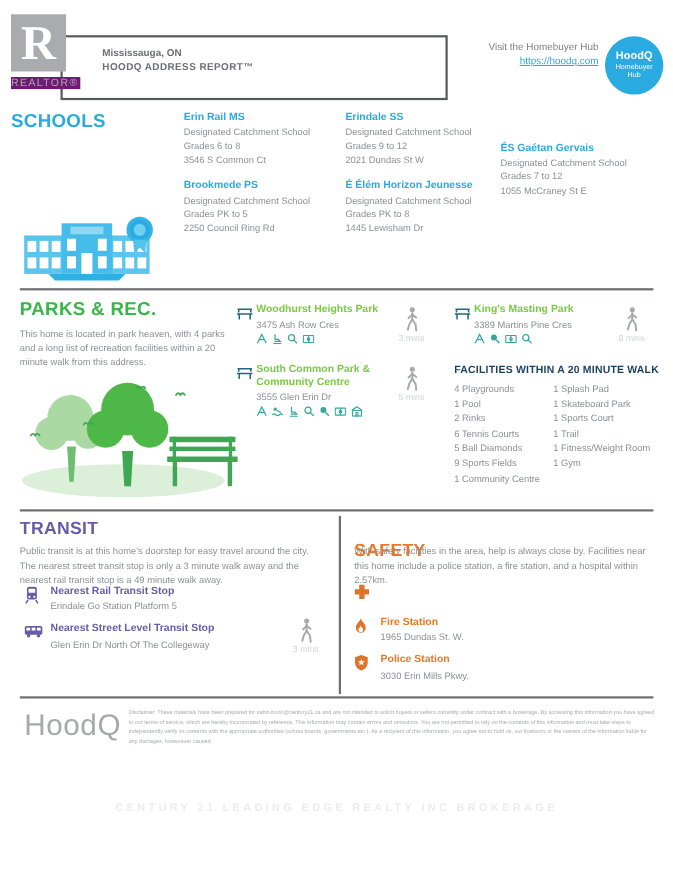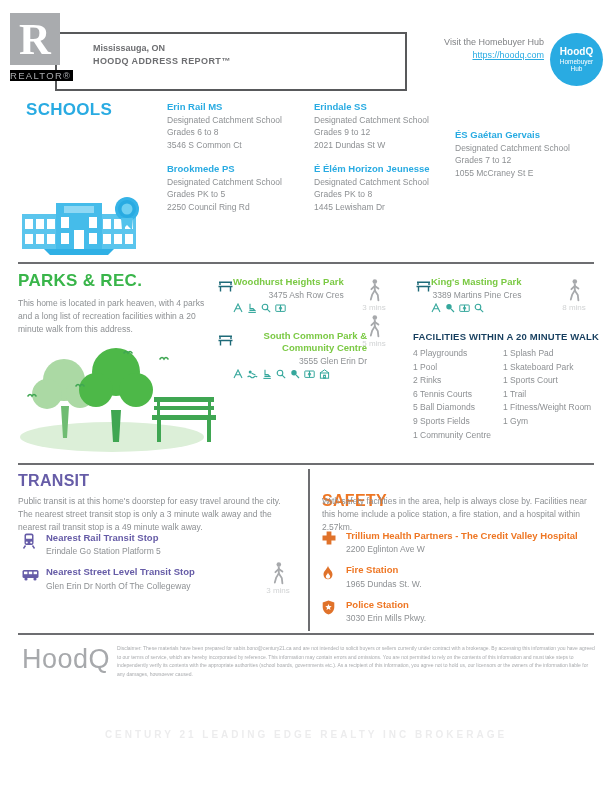--- a/index.html
+++ b/index.html
@@ -8,21 +8,21 @@
     position:relative; width:612px; height:792px; margin:0 auto;
     background:#fff; font-family:"Liberation Sans", sans-serif; overflow:hidden;
   }
 
   
   .realtor-logo { position:absolute; left:10px; top:13px; width:72px; z-index:3; }
   .realtor-r-box { width:50px; height:52px; background:#A9ABAE; color:#fff;
     font-family:"Liberation Serif", serif; font-size:44px; font-weight:bold;
     display:flex; align-items:center; justify-content:center; }
   .realtor-wordmark { font-size:9.5px; color:#A9ABAE; letter-spacing:1.3px;
-    margin-top:4px; background:#000000; display:inline-block; padding-right:2px; }
+    margin-top:4px; background:#701a75; display:inline-block; padding-right:2px; }
 
   .address-box { position:absolute; left:55px; top:32px; width:352px; height:59px;
     border:2px solid #58595B; padding:7px 10px 0 36px; z-index:1; background:#fff; }
   .address-title { font-size:19px; font-weight:bold; color:#4D4D4F; letter-spacing:0.2px; }
   .address-city { font-size:9px; font-weight:bold; color:#6D6E71; margin-top:2px; }
   .report-type { font-size:9px; font-weight:bold; color:#6D6E71; margin-top:3px; letter-spacing:0.4px; }
 
   .hub-caption { position:absolute; left:398px; top:37px; width:146px; text-align:right;
     font-size:9px; color:#808285; z-index:2; }
   .hub-link { display:inline-block; margin-top:3px; color:var(--link-blue,#29ABE2); text-decoration:underline; }
@@ -32,50 +32,50 @@
   .hub-badge-l1 { font-size:10px; font-weight:bold; }
   .hub-badge-l2, .hub-badge-l3 { font-size:6.5px; }
 
   
   .section-title { font-weight:bold; font-size:17px; letter-spacing:0.3px; }
   .intro { font-size:8.5px; line-height:1.5; color:#8D9093; }
   .hdivider { position:absolute; left:18px; right:18px; height:2px; background:#6D6E71; }
   .vdivider { position:absolute; width:2px; background:#6D6E71; }
 
   
-  .schools-title { position:absolute; left:26px; top:100px; color:var(--schools-blue,#29ABE2); }
+  .schools-title { position:absolute; left:10px; top:100px; color:var(--schools-blue,#29ABE2); }
   .schools-intro { position:absolute; left:18px; top:127px; width:142px; }
   .school-illustration { position:absolute; left:14px; top:194px; }
   .school-col { position:absolute; width:142px; }
   .school-col-a { left:167px; top:101px; }
   .school-col-b { left:314px; top:101px; }
   .school-col-c { left:455px; top:129px; }
   .school-entry { margin-bottom:12px; }
   .school-name { color:var(--schools-blue,#29ABE2); font-weight:bold; font-size:9.5px; margin-bottom:2px; }
   .school-line { color:#8D9093; font-size:8.5px; line-height:1.45; }
 
   
   .parks-title { position:absolute; left:18px; top:271px; color:var(--parks-green,#39B54A); }
   .parks-intro { position:absolute; left:18px; top:297px; width:192px; }
   .parks-illustration { position:absolute; left:12px; top:336px; }
-  .park-entry { position:absolute; display:flex;text-align:right; }
+  .park-entry { position:absolute; display:flex; }
   .park-a { left:215px; top:276px; width:152px; }
   .park-b { left:215px; top:330px; width:152px; }
   .park-c { left:413px; top:276px; width:158px; }
   .bench-icon { flex:0 0 18px; padding-top:2px; }
   .park-name { color:var(--park-name-green,#7AC943); font-weight:bold; font-size:9.5px; line-height:1.25; }
   .park-address { color:#8D9093; font-size:8.5px; margin-top:2px; }
   .park-icons { margin-top:3px; display:flex; gap:4px; align-items:flex-end; }
   .facility-glyph svg { display:block; }
 
   .walk { position:absolute; width:38px; text-align:center; }
   .walk svg { display:block; margin:0 auto; }
   .walk-time { font-size:8px; color:#D1D3D4; margin-top:1px; }
   .walk-a { left:355px; top:279px; }
-  .walk-b { left:355px; top:315px; }
+  .walk-b { left:355px; top:333px; }
   .walk-c { left:555px; top:279px; }
   .walk-transit { left:259px; top:562px; }
 
   .facilities { position:absolute; left:413px; top:331px; width:188px; }
   .facilities-heading { font-size:9.5px; font-weight:bold; color:var(--facilities-navy,#173F5F); letter-spacing:0.2px; }
   .facilities-cols { display:flex; margin-top:5px; }
   .fac-col1 { width:90px; }
   .fac-col2 { width:96px; }
   .facility-item { font-size:8.5px; color:#8D9093; line-height:1.6; }
 
@@ -493,24 +493,20 @@
   <div class="section-title safety-title">SAFETY</div>
   <div class="intro safety-intro">With safety facilities in the area, help is always close by. Facilities near this home include a police station, a fire station, and a hospital within 2.57km.</div>
 
   <div class="safety-items">
     <div class="poi-item">
       <span class="poi-icon">
         <svg width="14" height="14" viewBox="0 0 14 14">
           <path d="M4.6,0.5 h4.8 v4.1 h4.1 v4.8 h-4.1 v4.1 h-4.8 v-4.1 h-4.1 v-4.8 h4.1 z" fill="#E0722A"></path>
         </svg>
       </span>
-      <div>
-        <div class="poi-name">Trillium Health Partners - The Credit Valley Hospital</div>
-        <div class="poi-detail">2200 Eglinton Ave W</div>
-      </div>
     </div>
     <div class="poi-item">
       <span class="poi-icon">
         <svg width="12" height="15" viewBox="0 0 12 15">
           <path d="M6,0.5 C6,3.5 1.5,5.5 1.5,9.5 a4.5,4.8 0 0 0 9,0 C10.5,5.5 6,3.5 6,0.5 Z" fill="#E0722A"></path>
           <path d="M6,7.5 C6,9.2 3.8,9.8 3.8,11.5 a2.2,2.2 0 0 0 4.4,0 C8.2,9.8 6,9.2 6,7.5 Z" fill="#fff"></path>
         </svg>
       </span>
       <div>
         <div class="poi-name">Fire Station</div>

